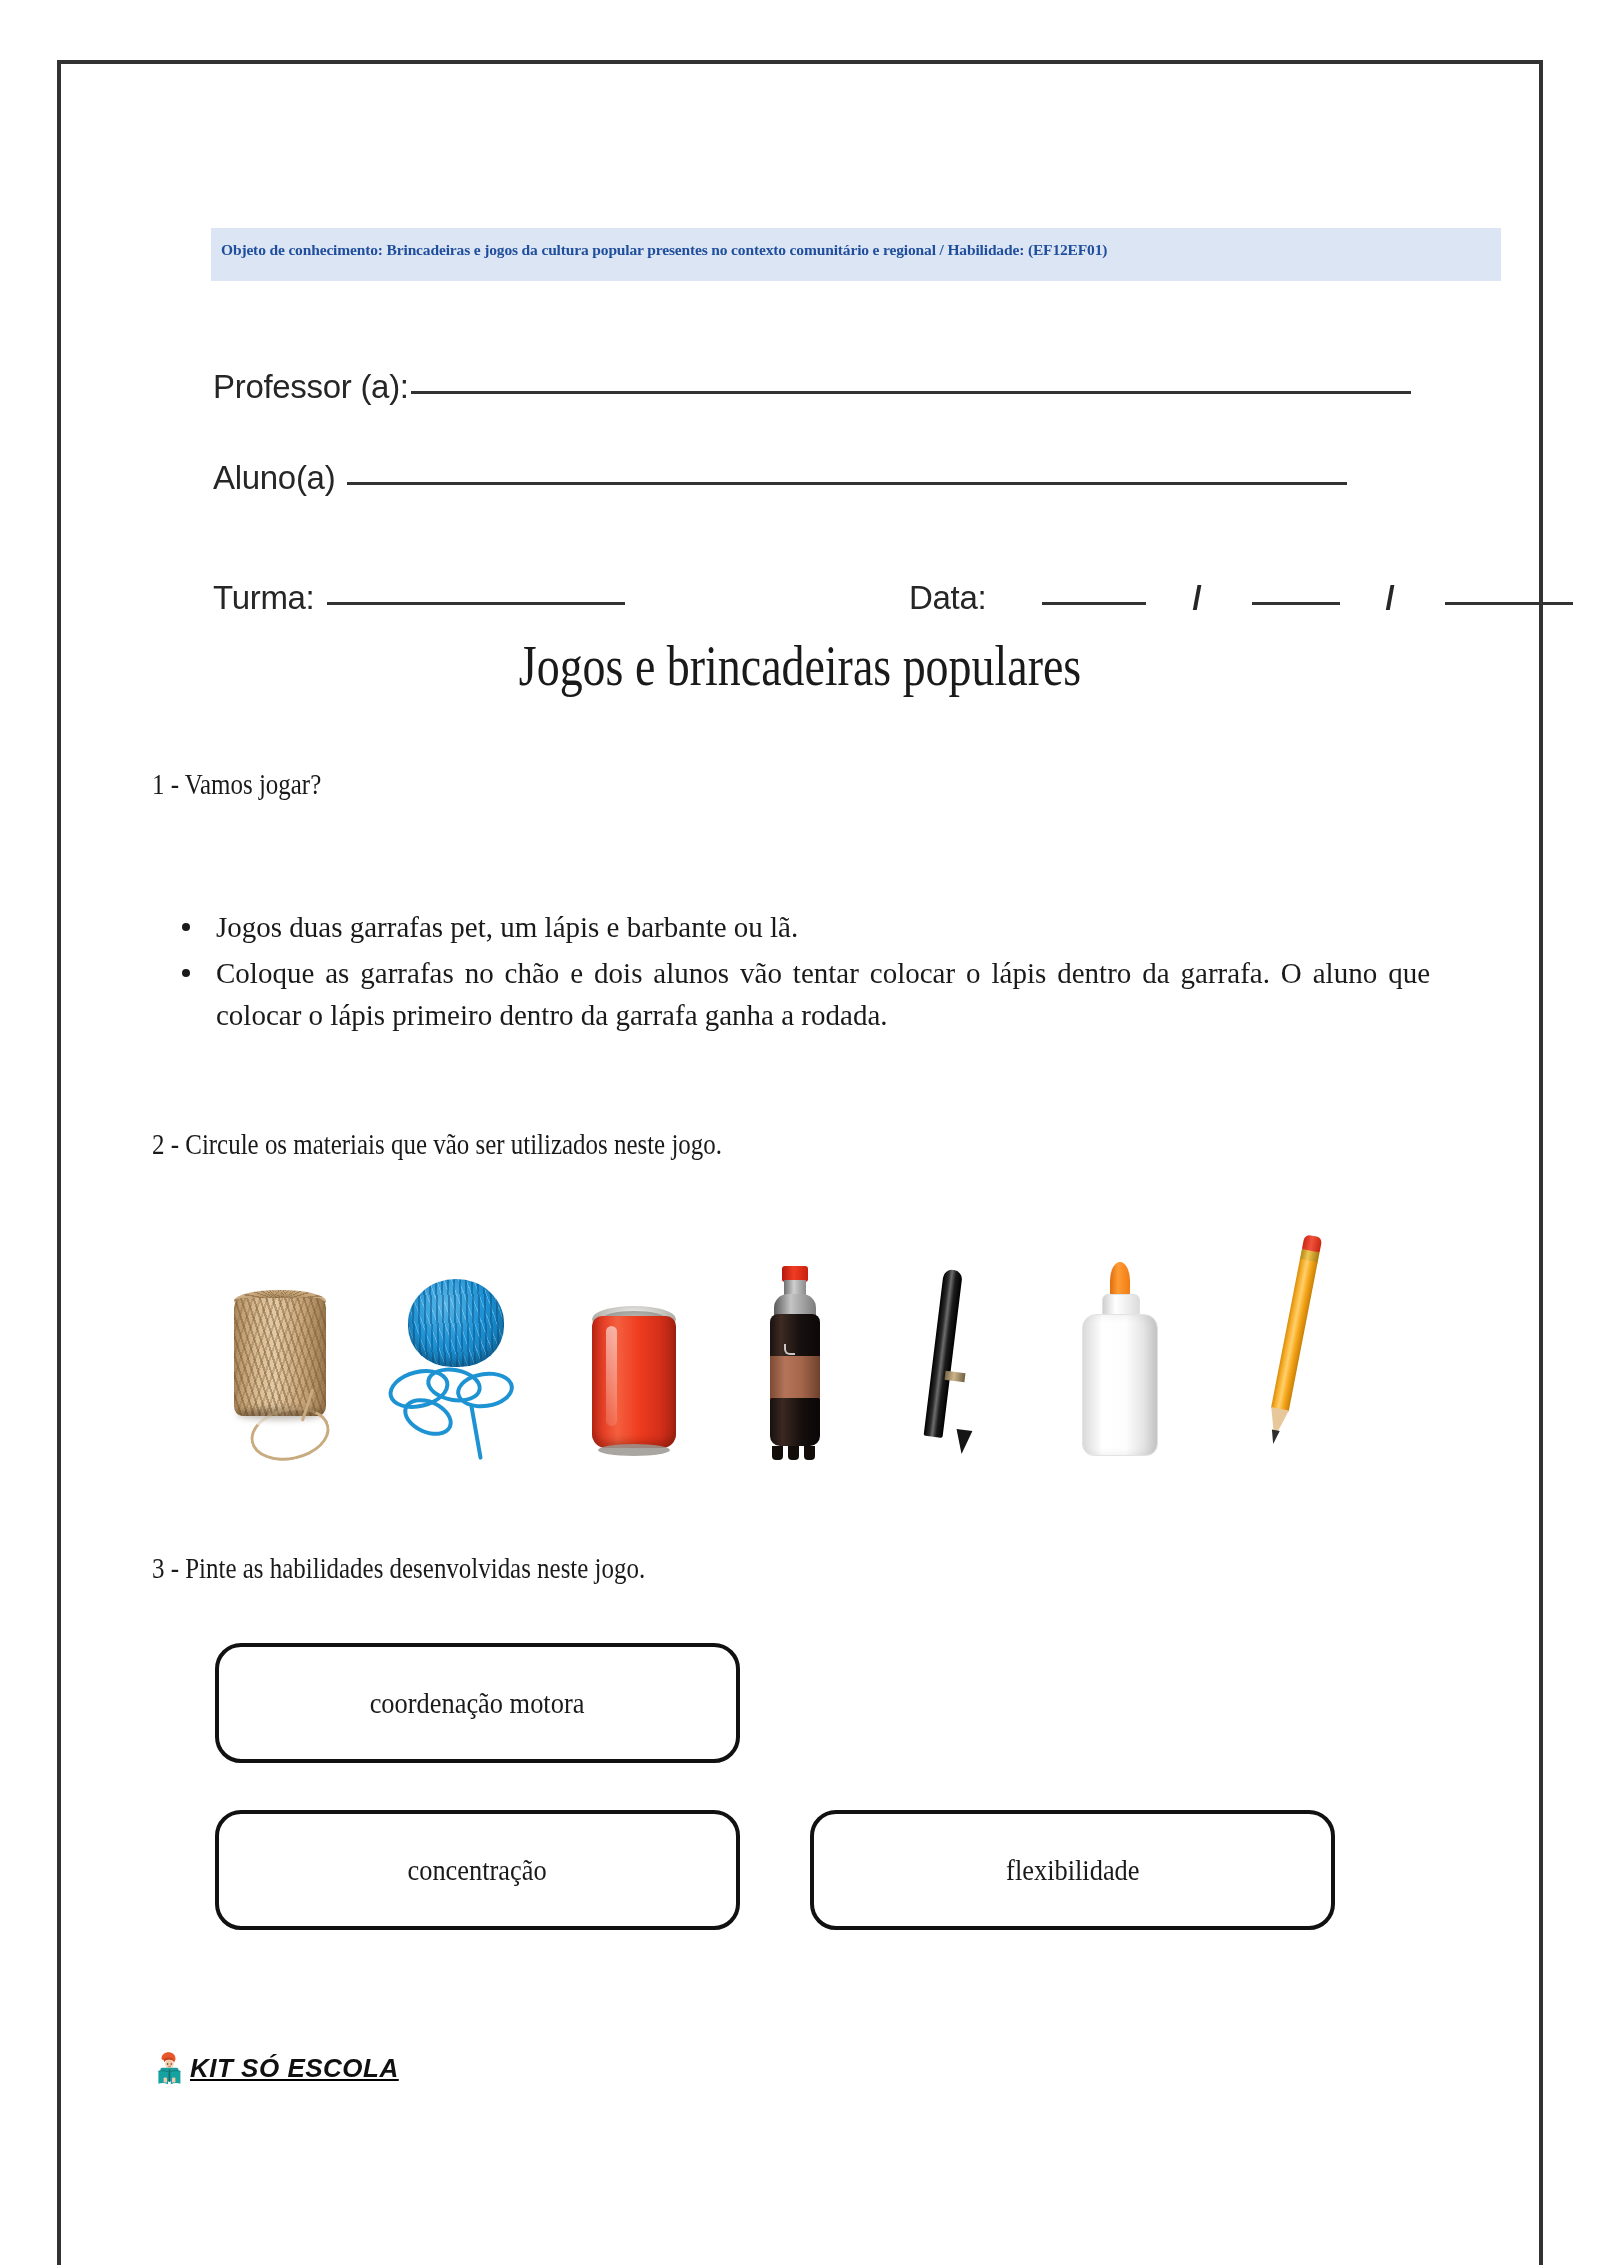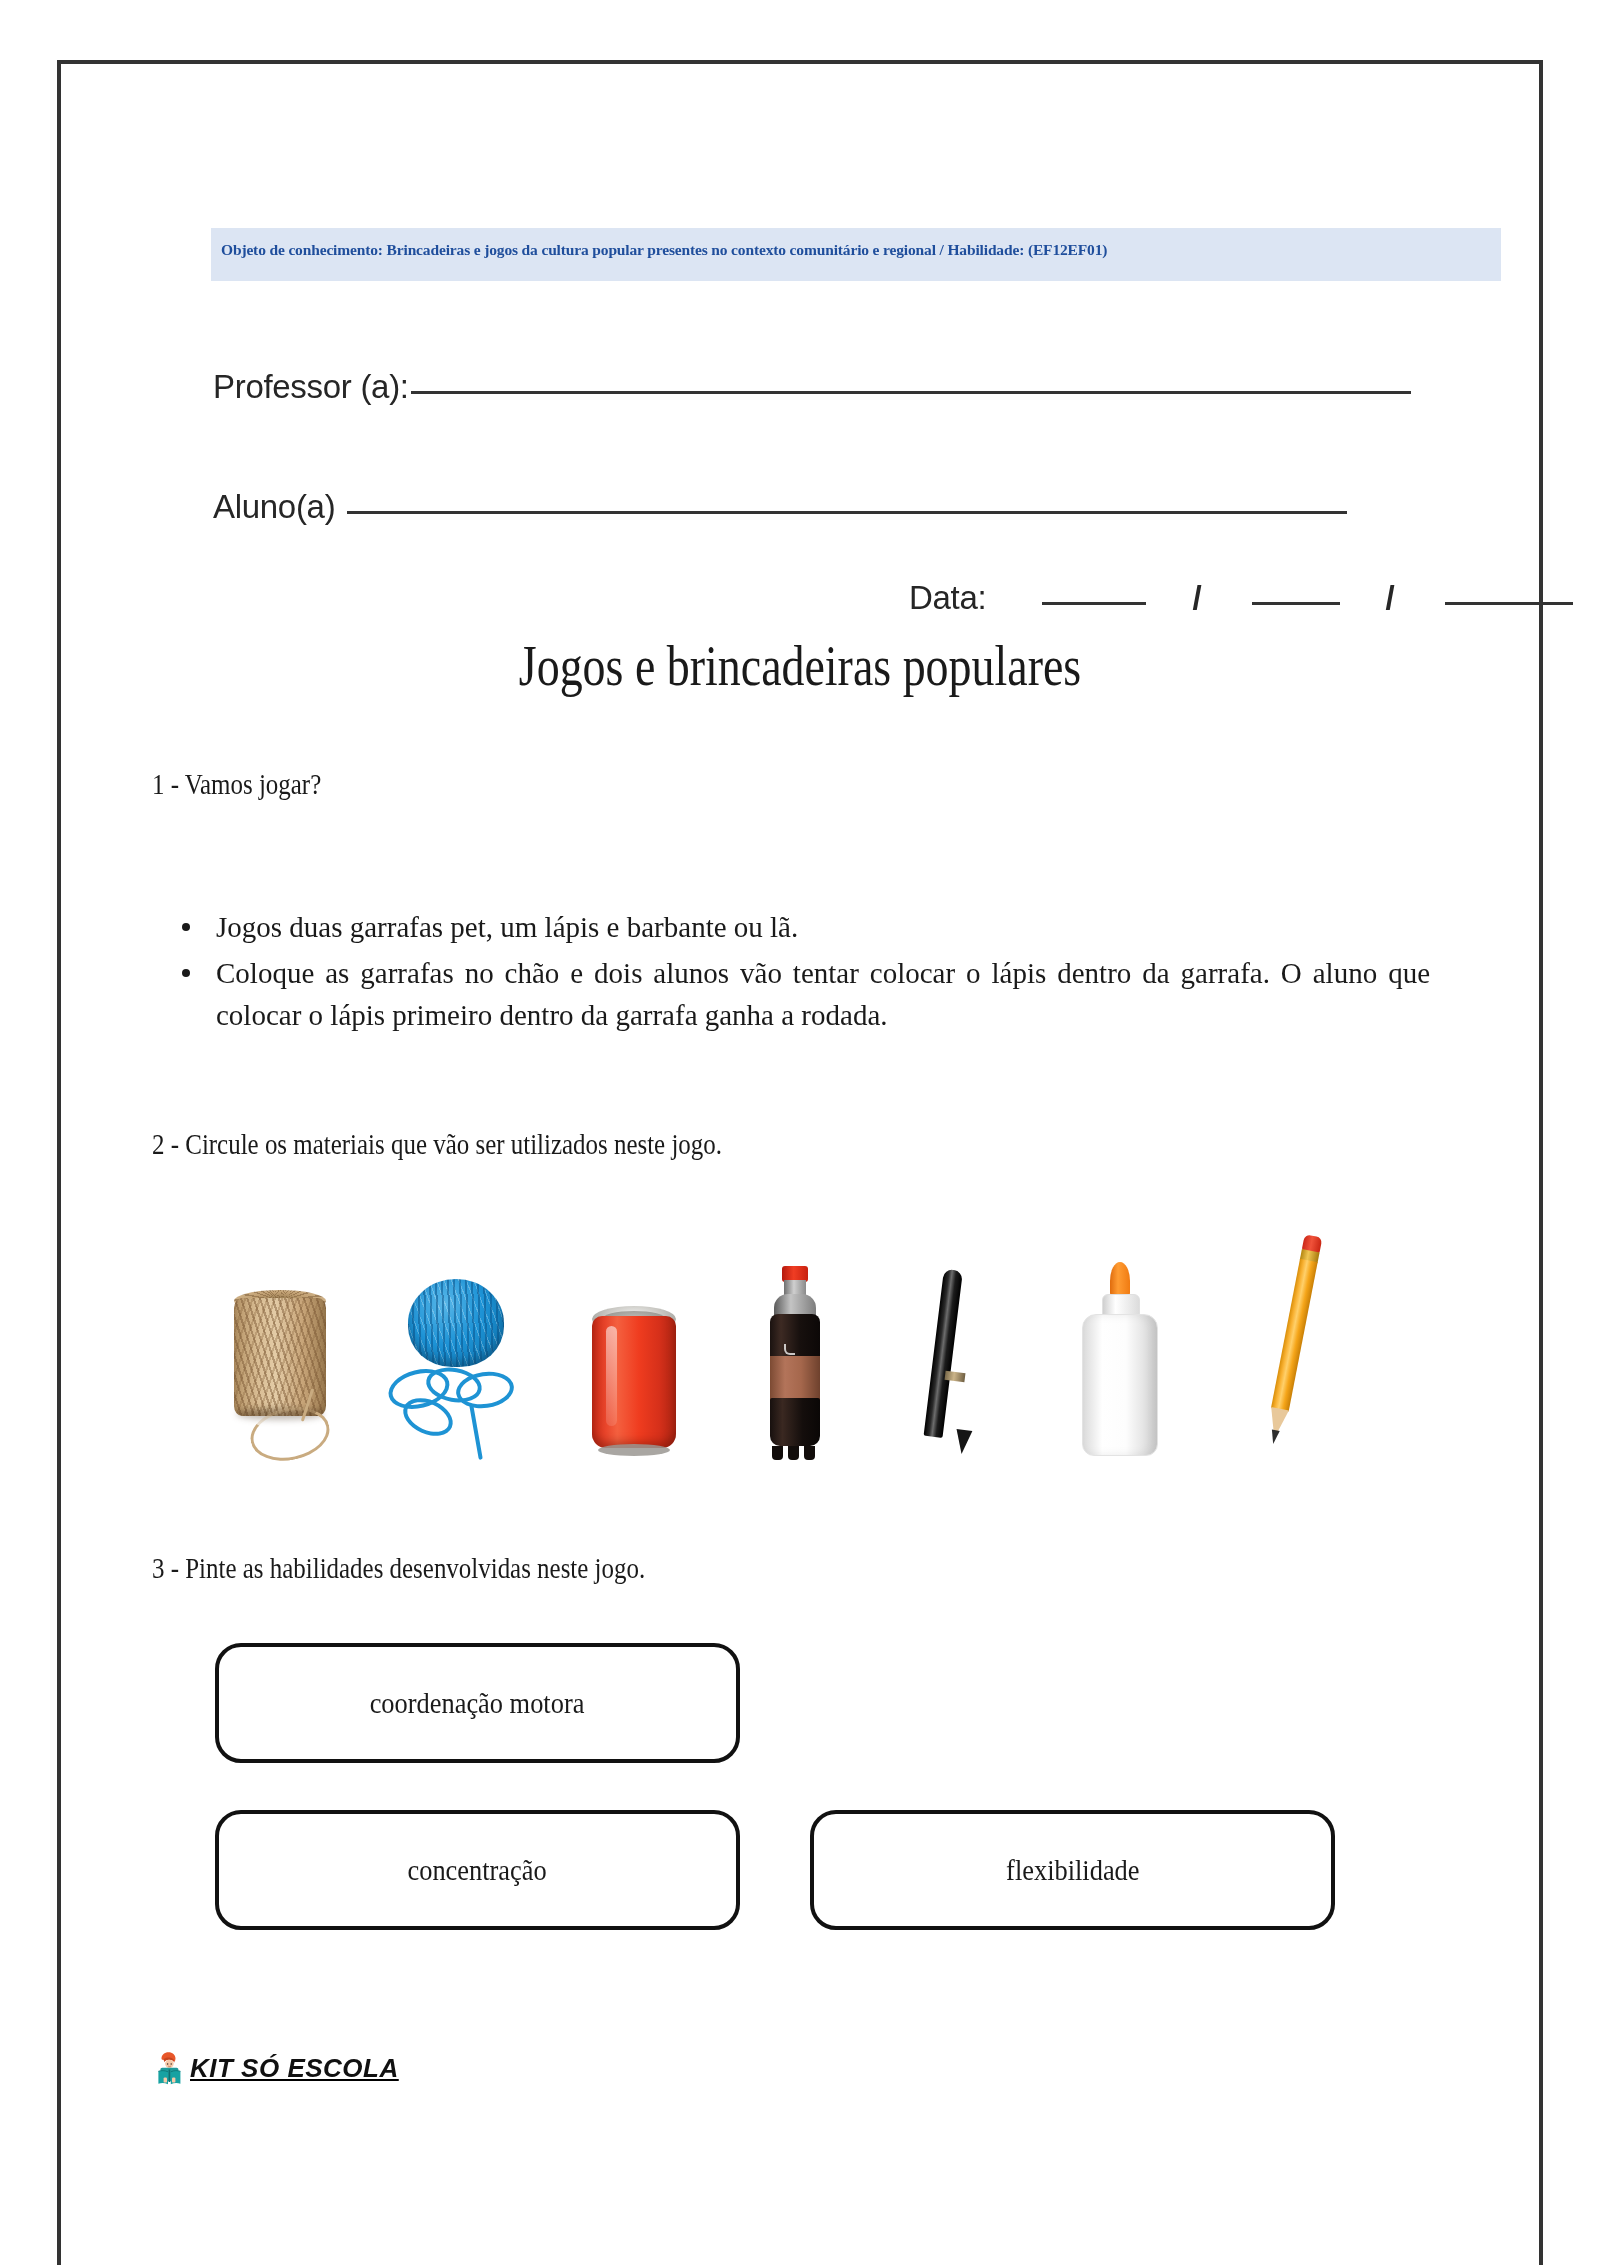--- a/index.html
+++ b/index.html
@@ -65,21 +65,21 @@
     font-weight: normal;
     letter-spacing: -0.3px;
   }
   .rule {
     display: inline-block;
     border-bottom: 3px solid #333333;
     position: relative;
     top: -4px;
   }
   #row-professor { left: 152px; top: 304px; }
-  #row-aluno     { left: 152px; top: 424px; }
+  #row-aluno     { left: 152px; top: 395px; }
   #row-turma     { left: 152px; top: 515px; }
   #row-data      { left: 848px; top: 515px; gap: 44px; }
 
   #rule-professor { width: 1000px; margin-left: 2px; }
   #rule-aluno     { width: 1000px; margin-left: 12px; }
   #rule-turma     { width: 298px;  margin-left: 12px; }
   .rule-date-a { width: 104px; margin-left: 12px; }
   .rule-date-b { width: 88px;  margin-left: 4px; }
   .rule-date-c { width: 128px; margin-left: 4px; }
   .date-slash { padding: 0 2px; }
@@ -498,20 +498,24 @@
   <div class="form-row" id="row-professor">
     <span class="form-label">Professor (a):</span>
     <span class="rule" id="rule-professor"></span>
   </div>
 
   <div class="form-row" id="row-aluno">
     <span class="form-label">Aluno(a)</span>
     <span class="rule" id="rule-aluno"></span>
   </div>
 
+  <div class="form-row" id="row-turma">
+    <span class="form-label">Turma:</span>
+    <span class="rule" id="rule-turma"></span>
+  </div>
 
   <div class="form-row" id="row-data">
     <span class="form-label">Data:</span>
     <span class="rule rule-date-a"></span>
     <span class="date-slash">/</span>
     <span class="rule rule-date-b"></span>
     <span class="date-slash">/</span>
     <span class="rule rule-date-c"></span>
   </div>
 

